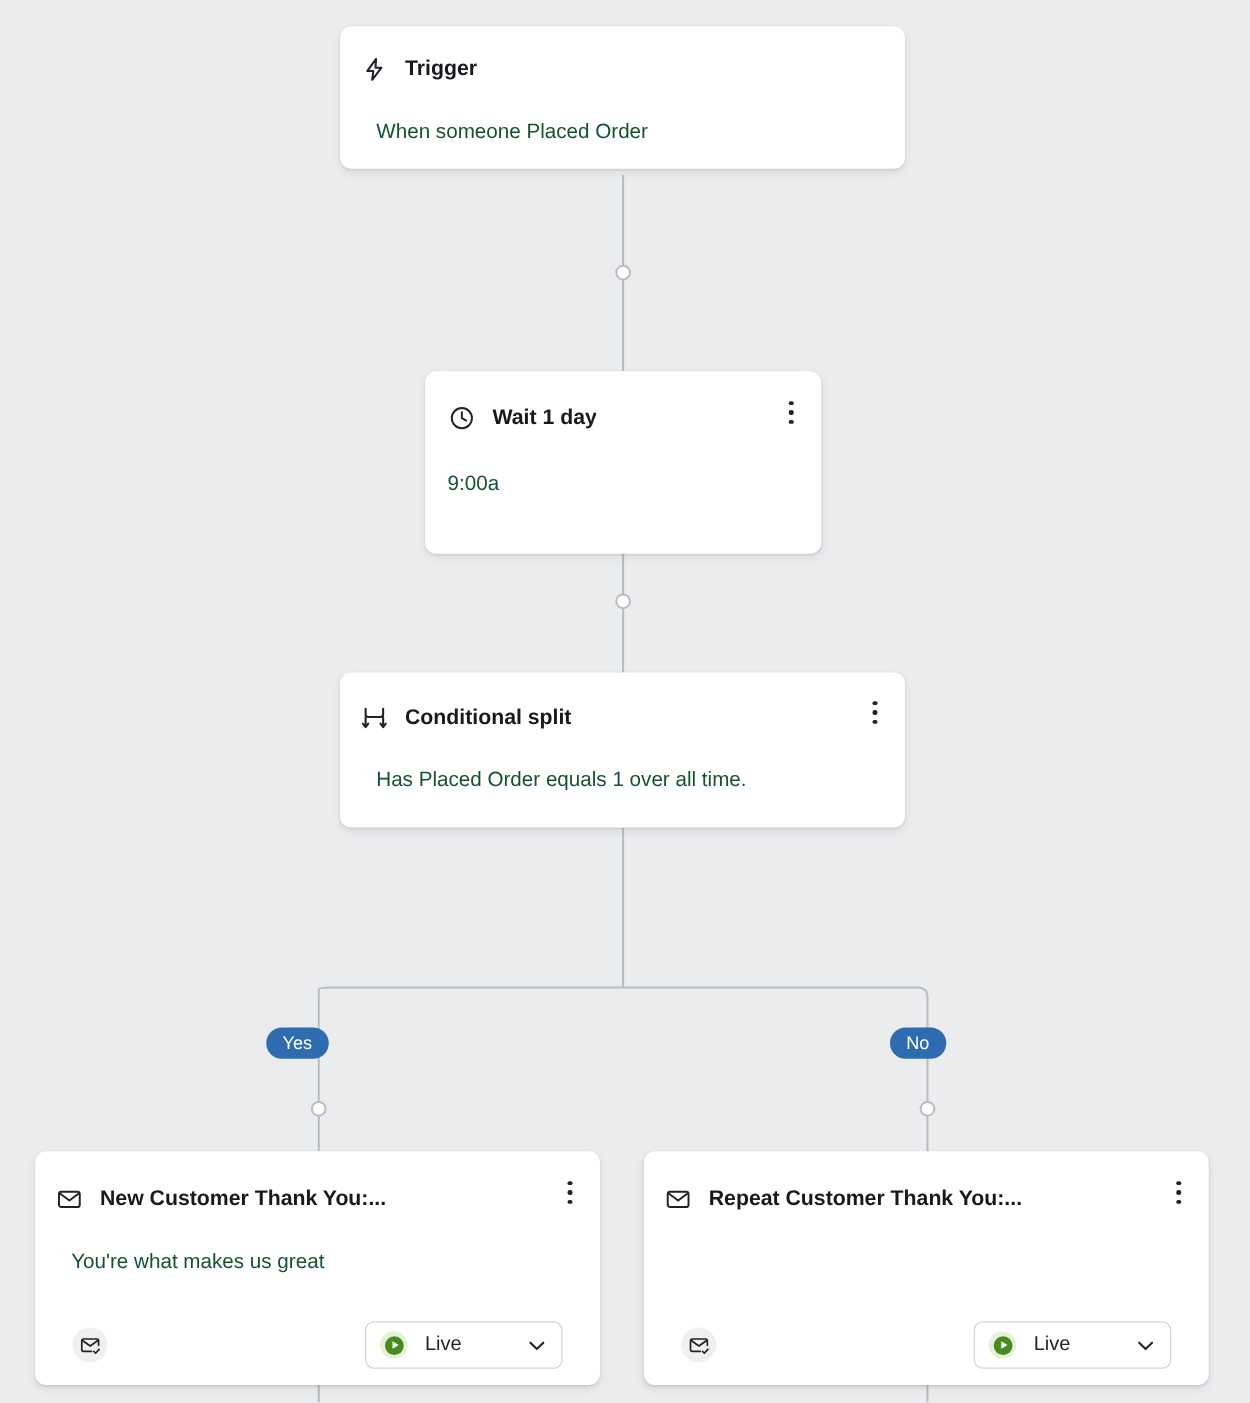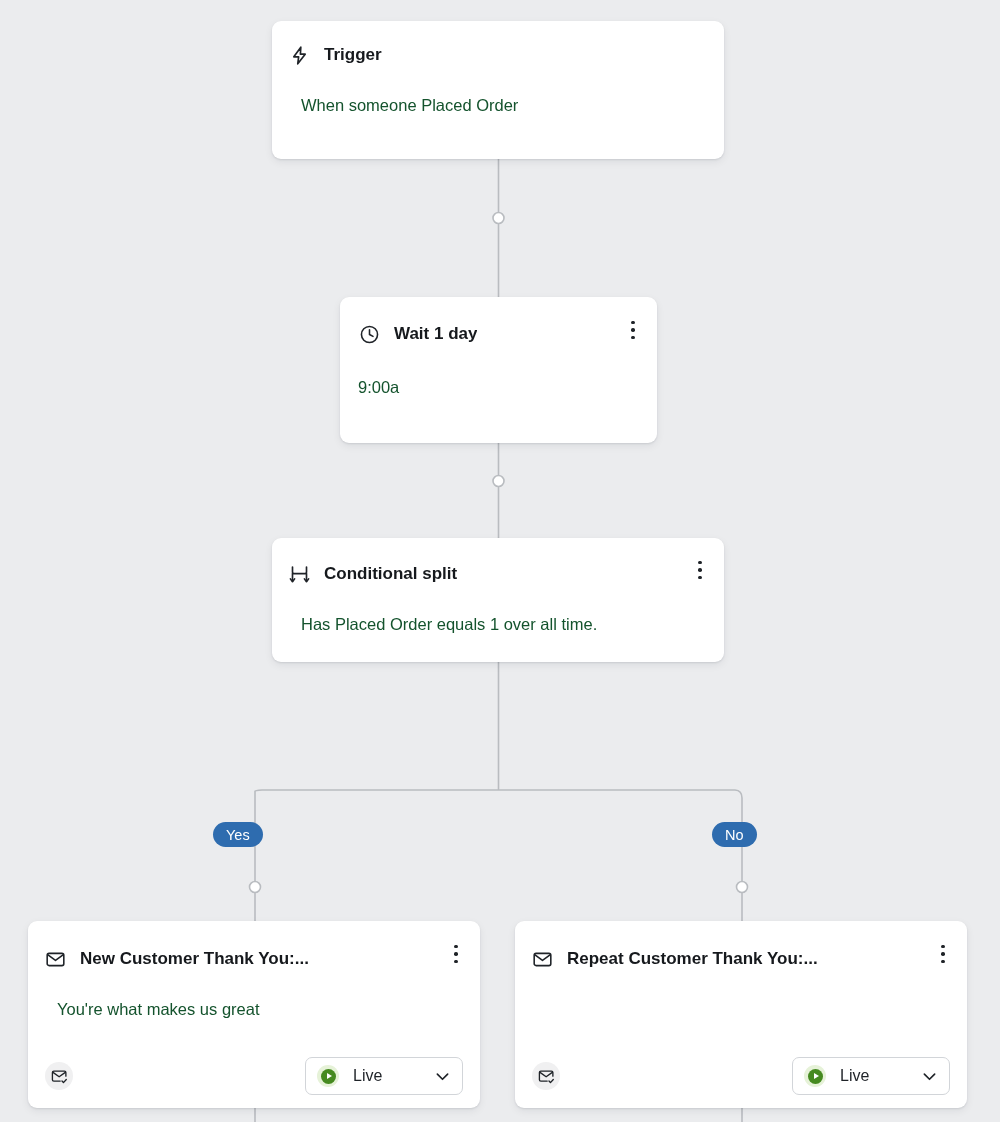--- a/index.html
+++ b/index.html
@@ -89,21 +89,21 @@
     font-size: 16.5px;
     color: #14532d;
     line-height: 1.3;
   }
 
   
   #card-trigger {
     left: 272px;
     top: 21px;
     width: 452px;
-    height: 138px;
+    height: 114px;
   }
   #card-trigger .card-head { height: 56px; padding-top: 6px; }
   #card-trigger .card-body { margin-top: 12px; }
 
   
   #card-wait {
     left: 340px;
     top: 297px;
     width: 317px;
     height: 146px;
@@ -137,21 +137,21 @@
 
   .card-footer {
     position: absolute;
     left: 0;
     right: 0;
     bottom: 0;
     height: 64px;
     display: flex;
     align-items: center;
     justify-content: space-between;
-    padding: 0 17px;
+    padding: 0 30px;
     box-sizing: border-box;
   }
   .status-chip {
     width: 28px;
     height: 28px;
     border-radius: 50%;
     background: #f0f0f1;
     display: flex;
     align-items: center;
     justify-content: center;

